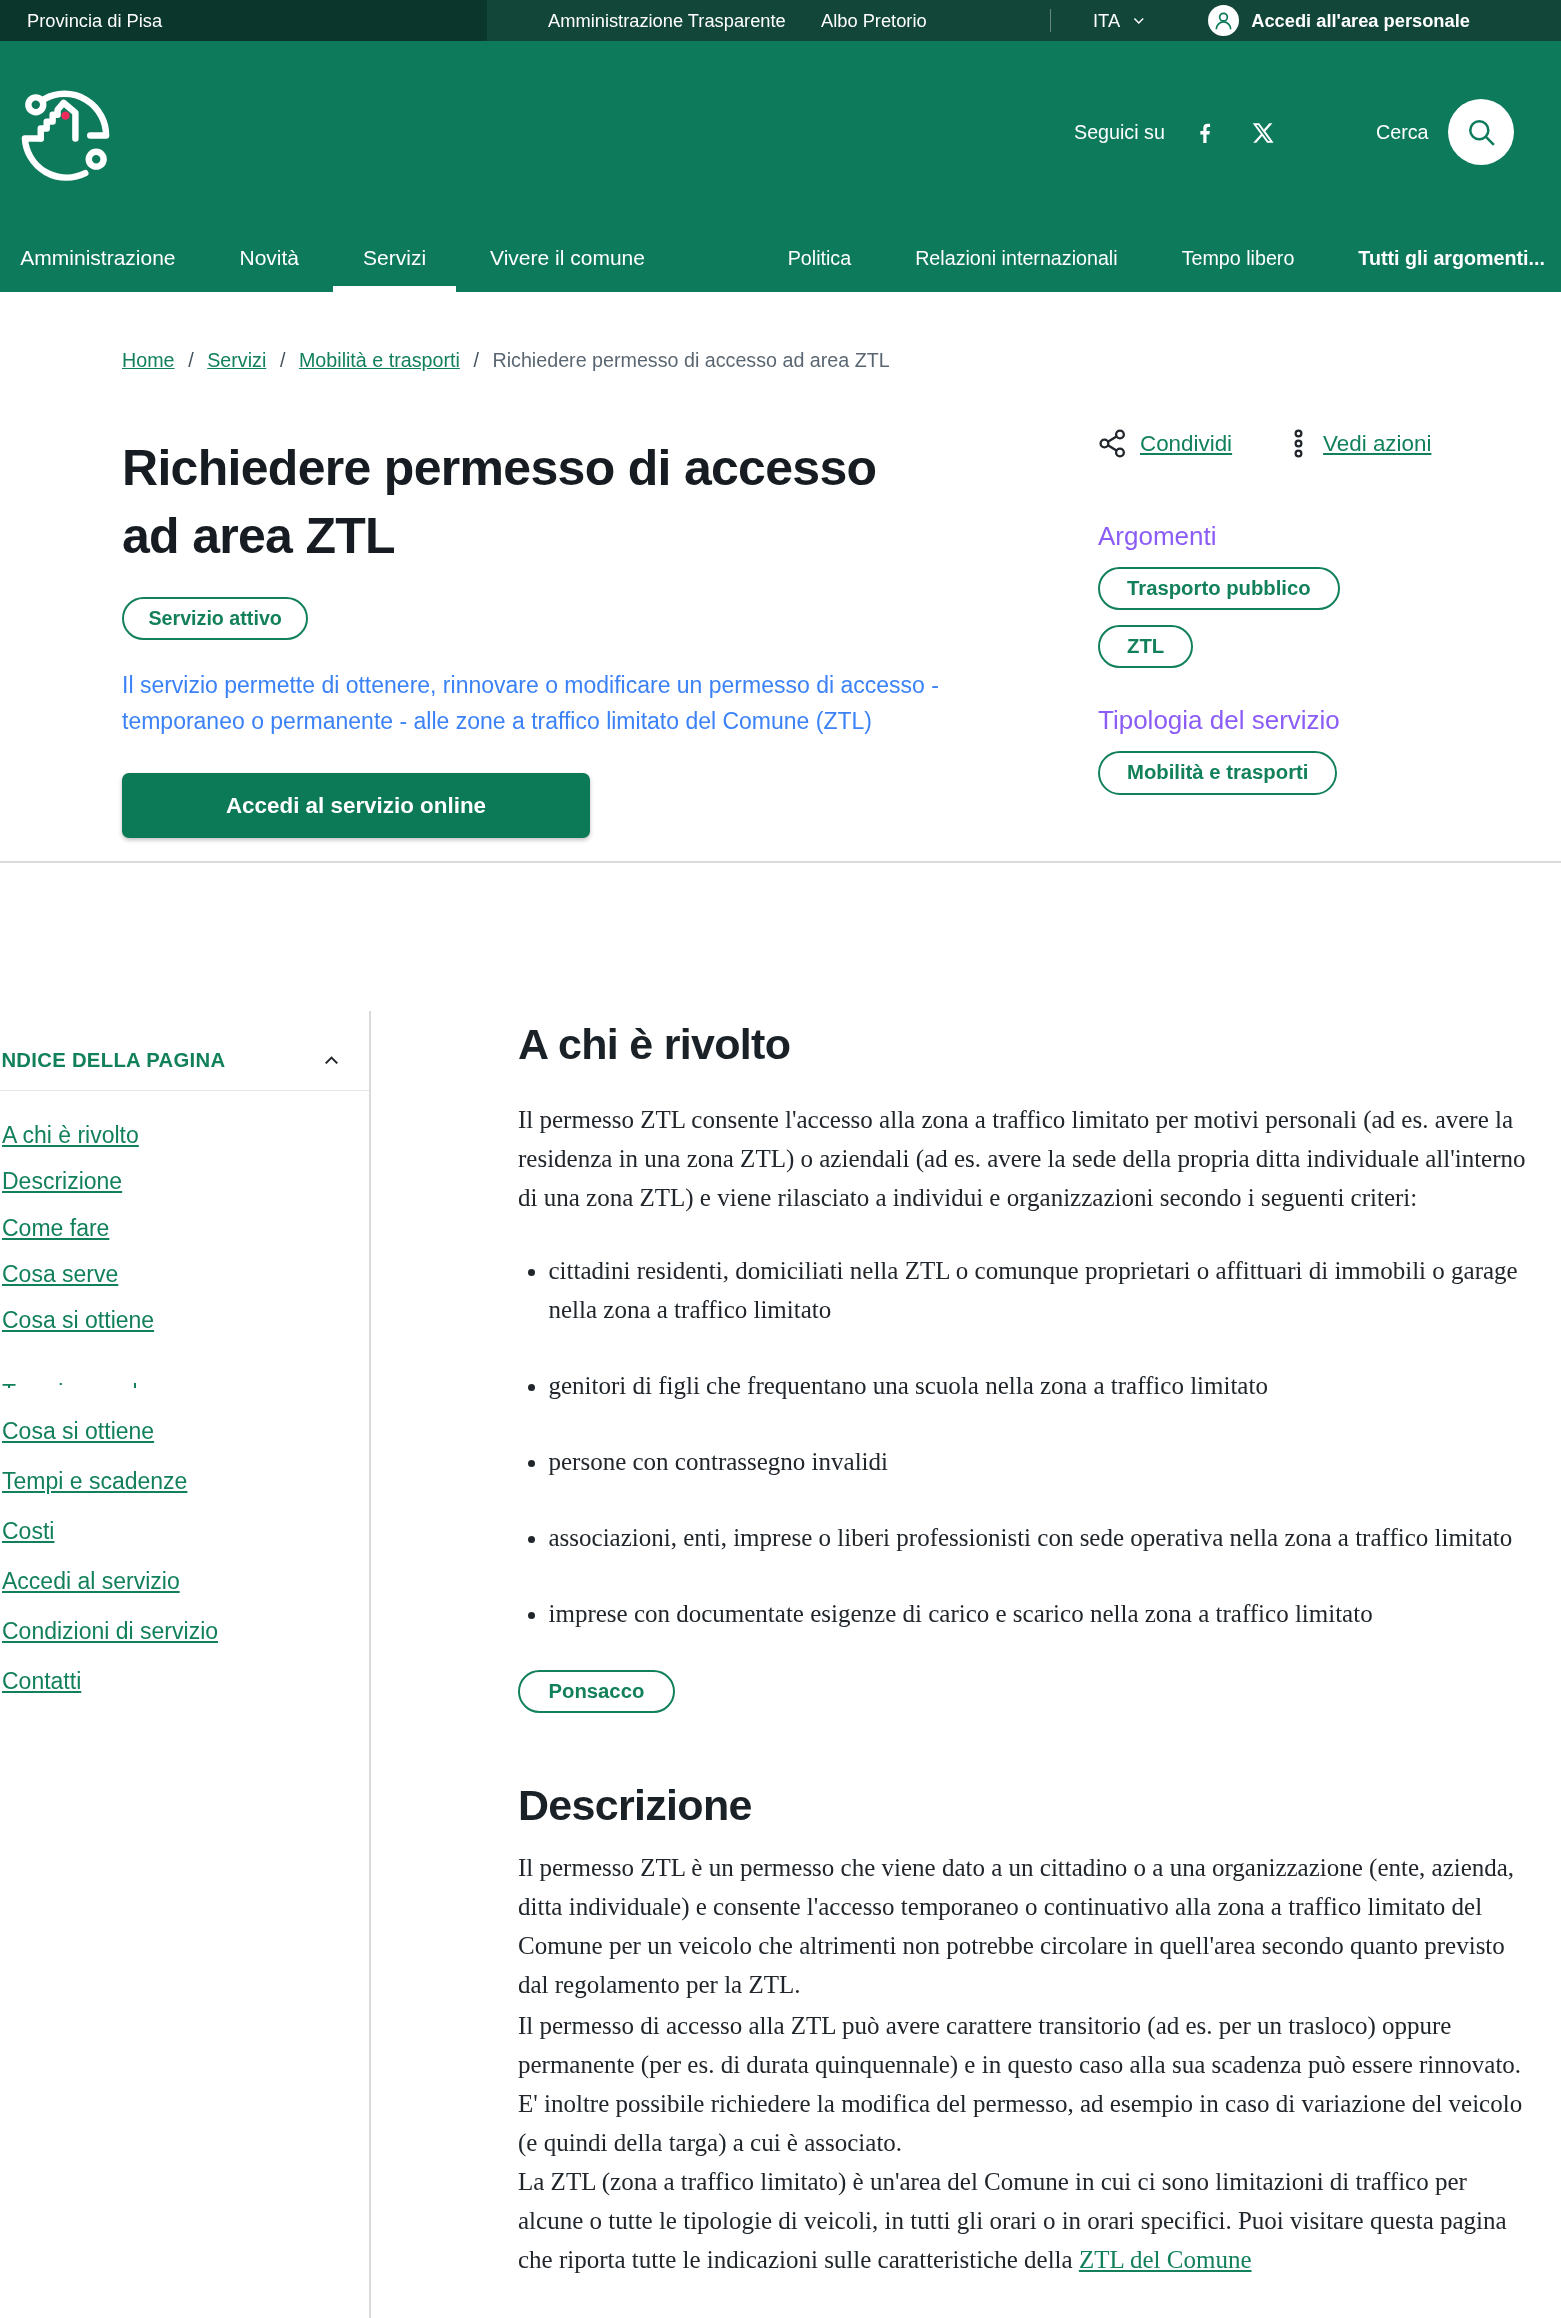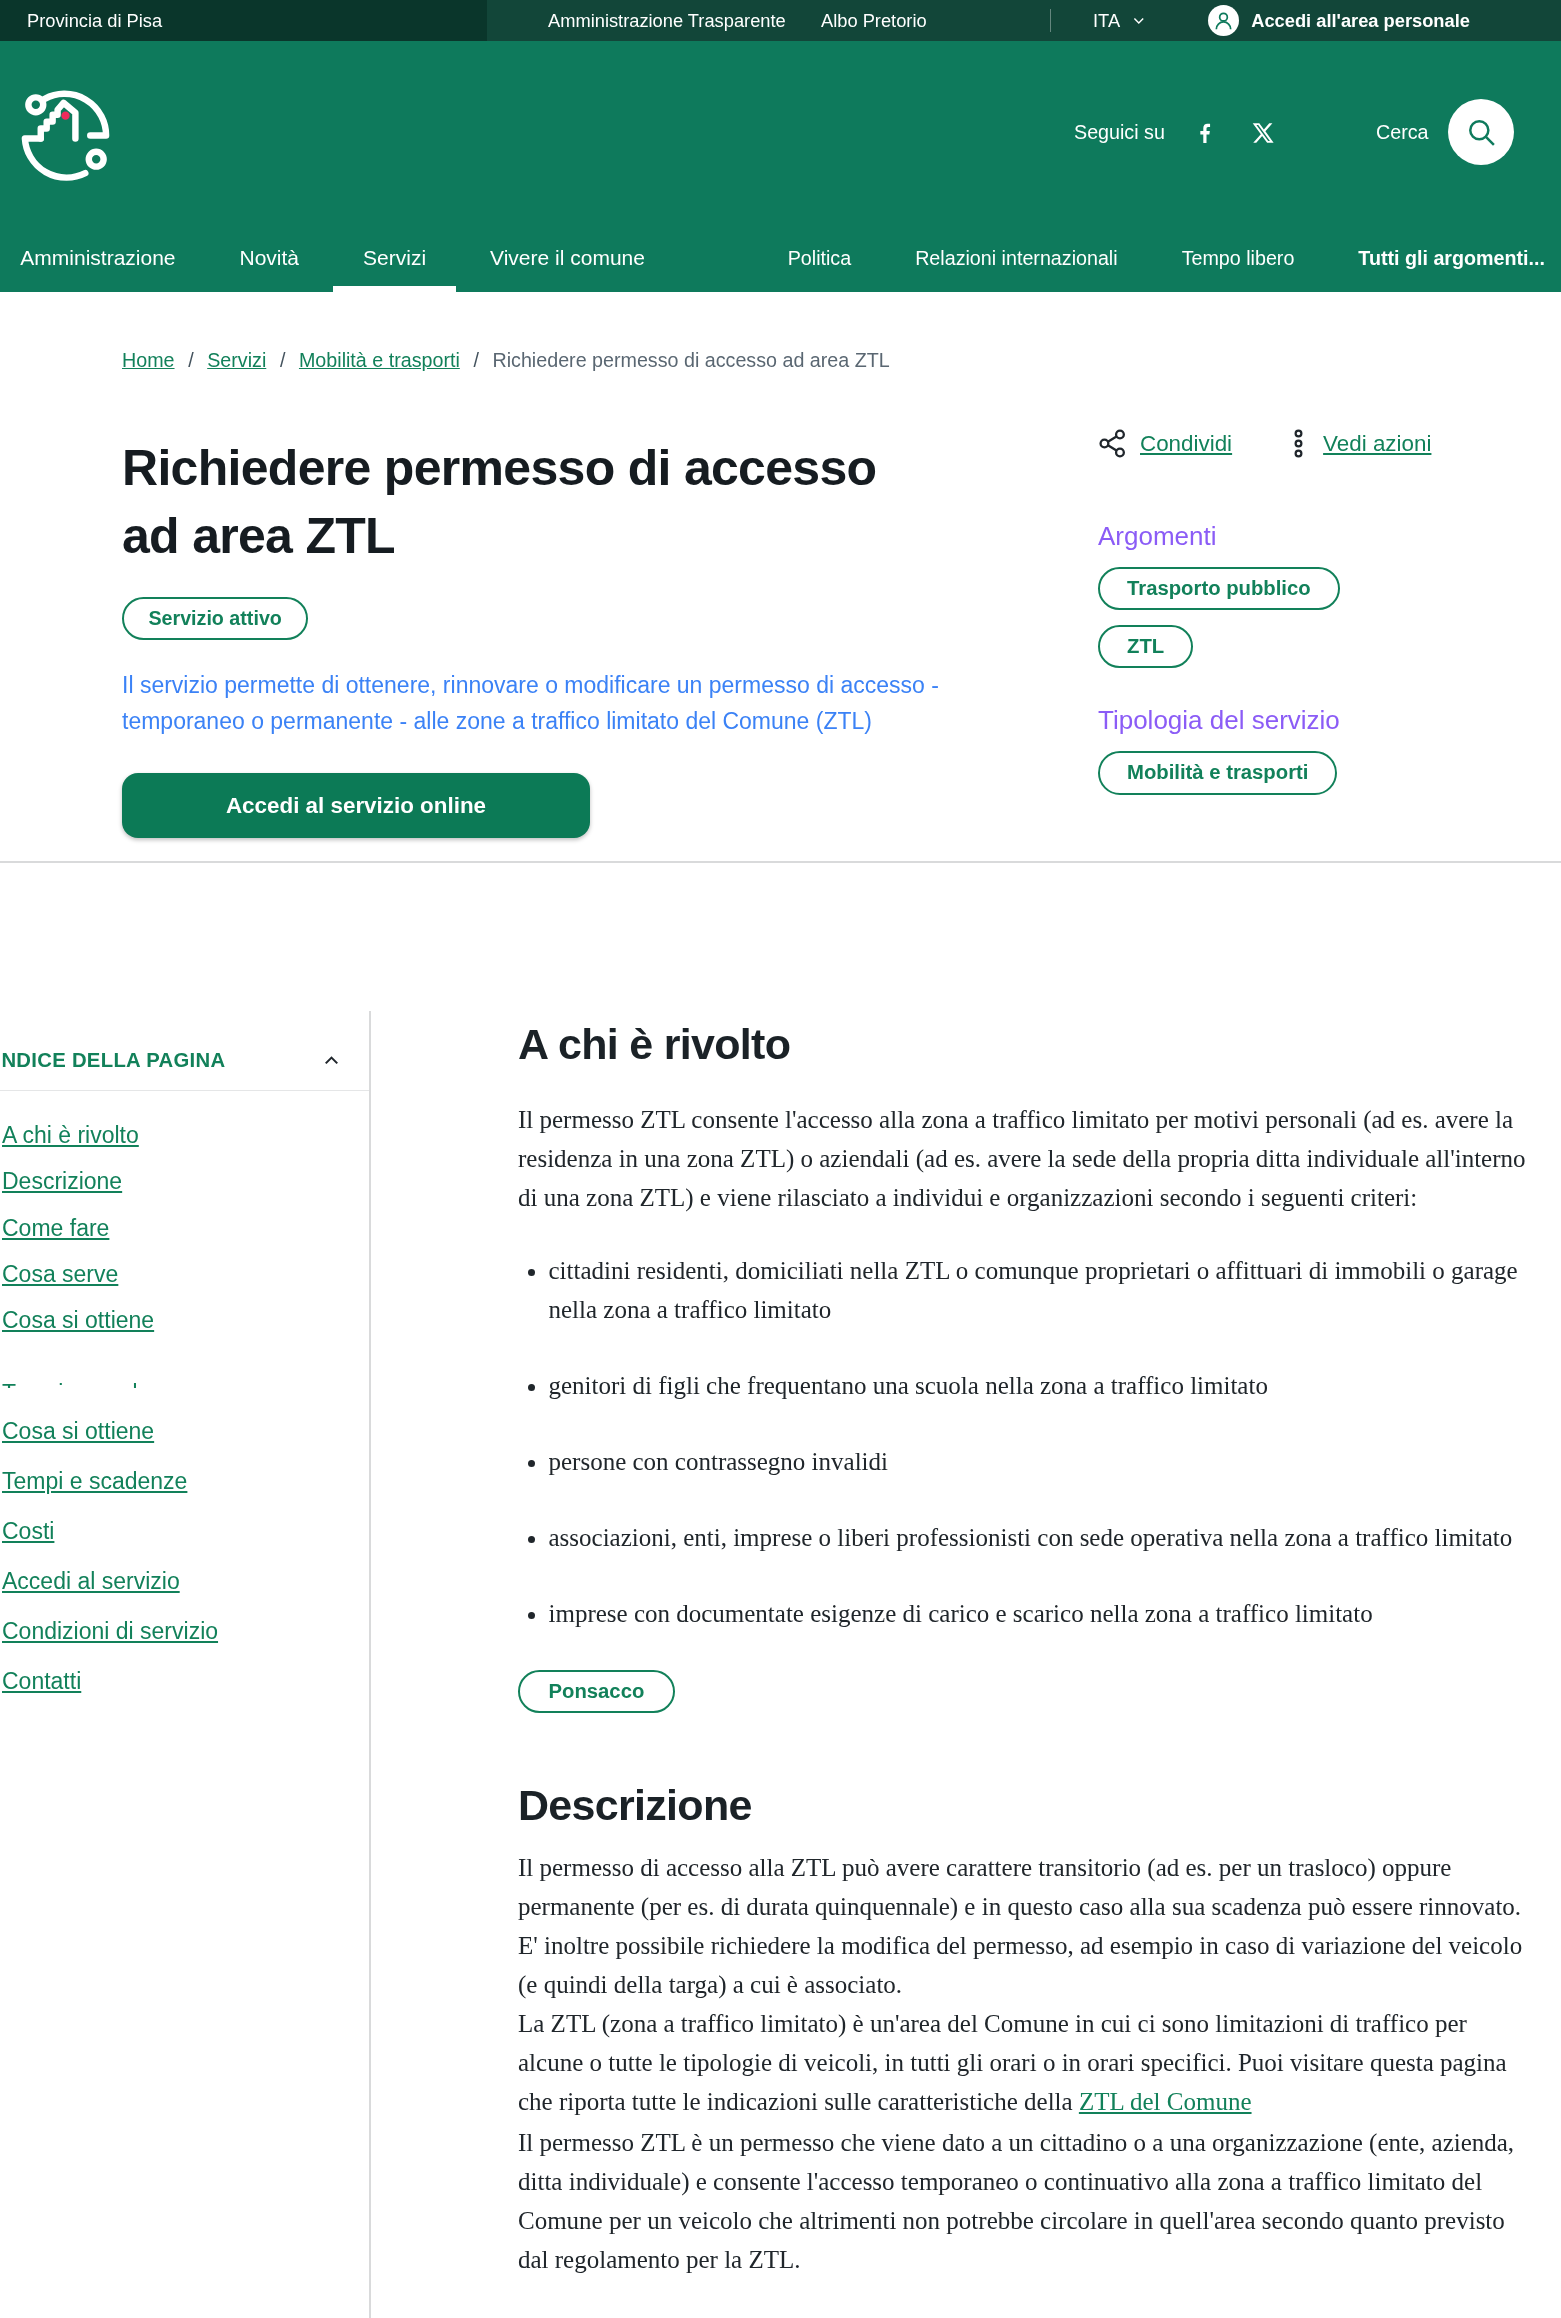--- a/index.html
+++ b/index.html
@@ -54,21 +54,21 @@
   .crumb{color:var(--green-accent);text-decoration:underline;cursor:pointer;}
   .crumb-sep{color:#44535e;}
   .crumb-current{color:var(--muted);}
 
   
   .hero-left{position:absolute;left:122px;top:434px;width:935px;}
   .hero-title{font-size:50px;line-height:68px;font-weight:700;color:var(--ink);letter-spacing:-0.7px;max-width:813px;}
   .chip{display:inline-block;border:2px solid var(--green-accent);border-radius:33px;color:var(--green-accent);font-weight:600;background:#fff;cursor:pointer;}
   .chip-status{margin-top:27px;font-size:19.7px;padding:8.1px 24.4px;}
   .hero-desc{margin-top:27px;font-size:23px;line-height:36px;color:#3b82f6;max-width:915px;}
-  .cta-btn{margin-top:34px;width:468px;height:65px;background:var(--green-btn);color:#fff;font-size:22.4px;font-weight:700;border:none;border-radius:16px;cursor:pointer;box-shadow:0 2px 4.1px rgba(0,0,0,.25);font-family:inherit;}
+  .cta-btn{margin-top:34px;width:468px;height:65px;background:var(--green-btn);color:#fff;font-size:22.4px;font-weight:700;border:none;border-radius:7px;cursor:pointer;box-shadow:0 2px 4.1px rgba(0,0,0,.25);font-family:inherit;}
 
   .hero-right{position:absolute;left:1098px;top:426px;width:461px;}
   .share-row{display:flex;align-items:center;height:35px;}
   .green-link{color:var(--green-accent);text-decoration:underline;font-size:22.4px;cursor:pointer;}
   .share-row .green-link{margin-left:11px;}
   .kebab-wrap{margin-left:53px;}
   .side-label{margin-top:60px;font-size:26px;color:#8b5cf6;}
   .side-label.second{margin-top:37px;}
   .chip-topic{display:table;margin-top:15px;font-size:20.3px;padding:8.1px 27px;font-weight:600;}
 
@@ -257,20 +257,20 @@
     <ul class="serif bullets">
       <li>cittadini residenti, domiciliati nella ZTL o comunque proprietari o affittuari di immobili o garage nella zona a traffico limitato</li>
       <li>genitori di figli che frequentano una scuola nella zona a traffico limitato</li>
       <li>persone con contrassegno invalidi</li>
       <li>associazioni, enti, imprese o liberi professionisti con sede operativa nella zona a traffico limitato</li>
       <li>imprese con documentate esigenze di carico e scarico nella zona a traffico limitato</li>
     </ul>
     <span class="chip chip-place">Ponsacco</span>
 
     <h2 class="h2 h2-desc">Descrizione</h2>
+    <p class="serif para">Il permesso ZTL è un permesso che viene dato a un cittadino o a una organizzazione (ente, azienda, ditta individuale) e consente l'accesso temporaneo o continuativo alla zona a traffico limitato del Comune per un veicolo che altrimenti non potrebbe circolare in quell'area secondo quanto previsto dal regolamento per la ZTL.</p>
     <p class="serif para"><span>Il permesso di accesso alla ZTL può avere carattere transitorio (ad es. per un trasloco) oppure permanente (per es. di durata quinquennale) e in questo caso alla sua scadenza può essere rinnovato. E' inoltre possibile richiedere la modifica del permesso, ad esempio in caso di variazione del veicolo (e quindi della targa) a cui è associato.</span><br>
       <span>La ZTL (zona a traffico limitato) è un'area del Comune in cui ci sono limitazioni di traffico per alcune o tutte le tipologie di veicoli, in tutti gli orari o in orari specifici. Puoi visitare questa pagina che riporta tutte le indicazioni sulle caratteristiche della </span><a class="inline-link">ZTL del Comune</a>
     </p>
-    <p class="serif para">Il permesso ZTL è un permesso che viene dato a un cittadino o a una organizzazione (ente, azienda, ditta individuale) e consente l'accesso temporaneo o continuativo alla zona a traffico limitato del Comune per un veicolo che altrimenti non potrebbe circolare in quell'area secondo quanto previsto dal regolamento per la ZTL.</p>
   </main>
 
 </div>
 
 
 </body></html>

